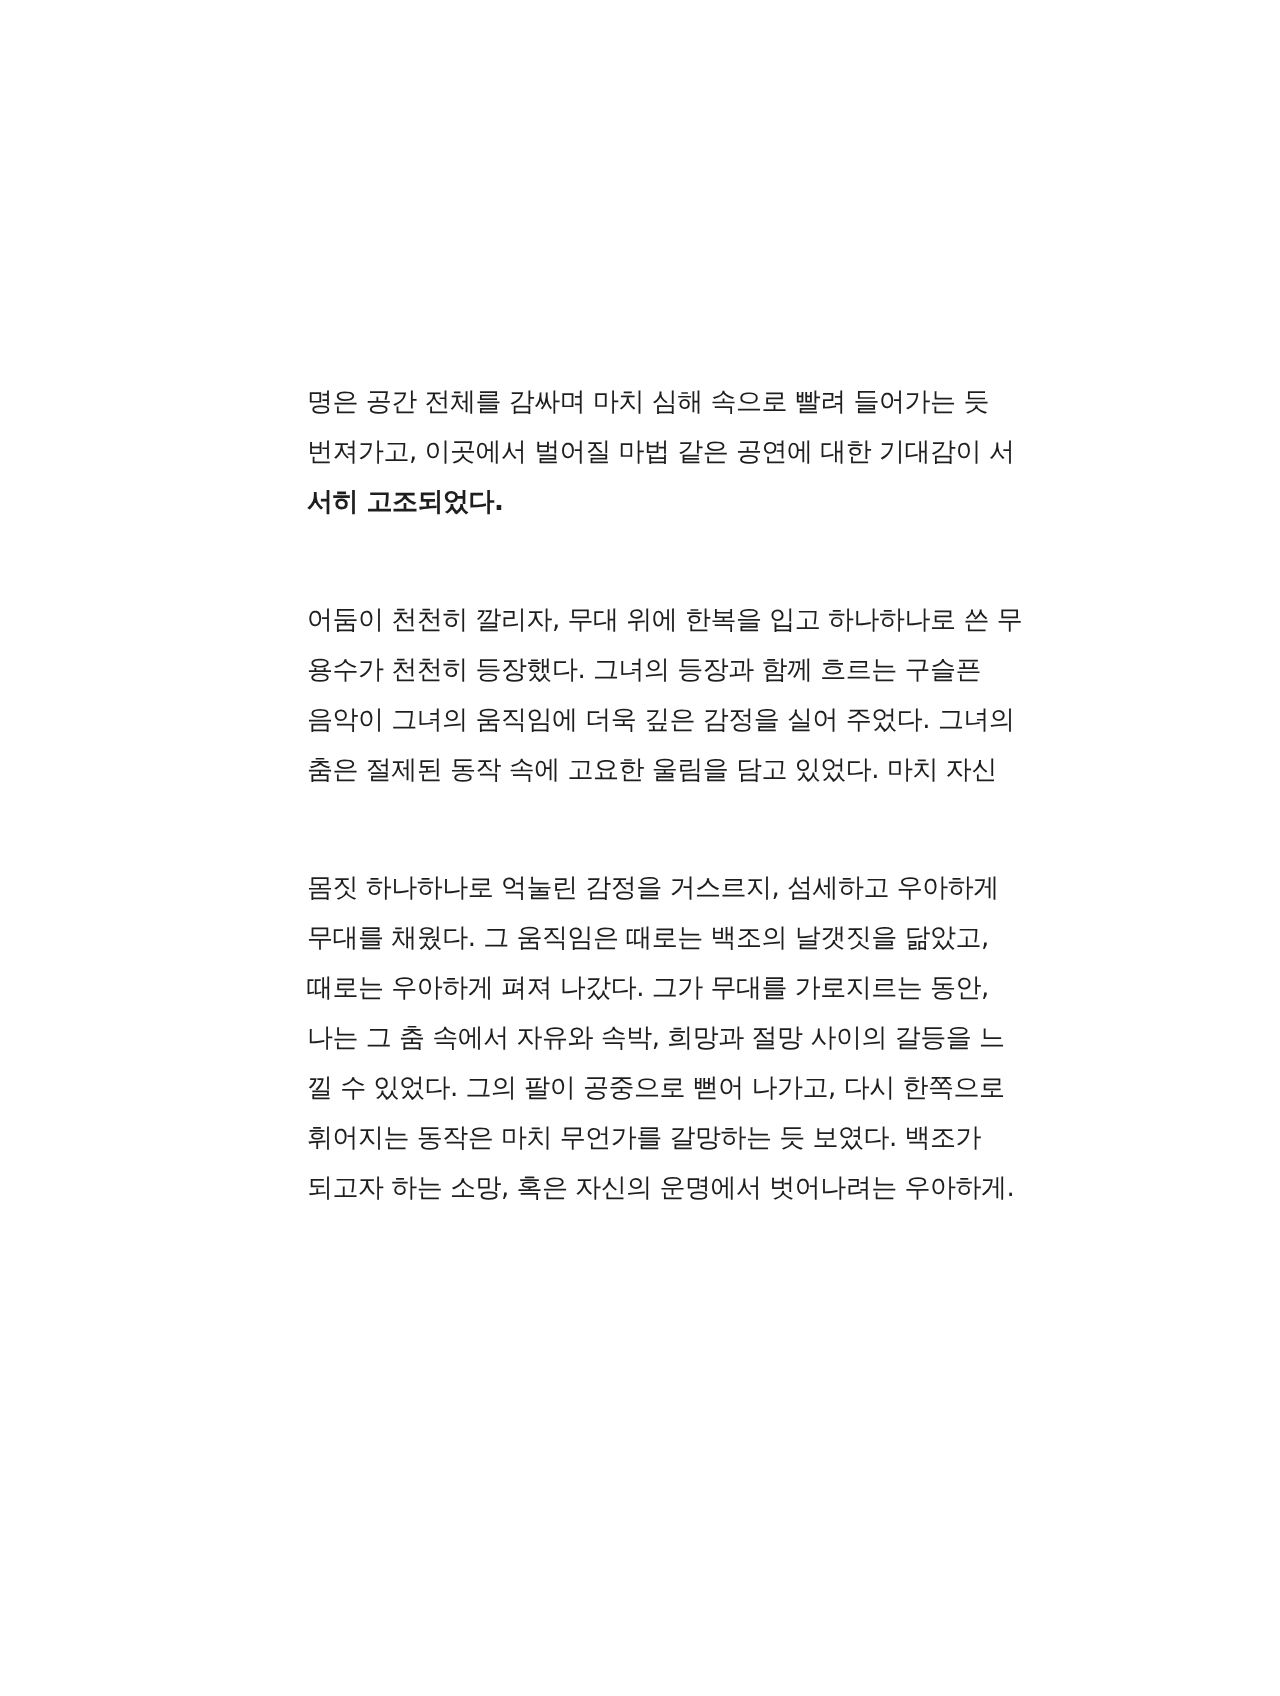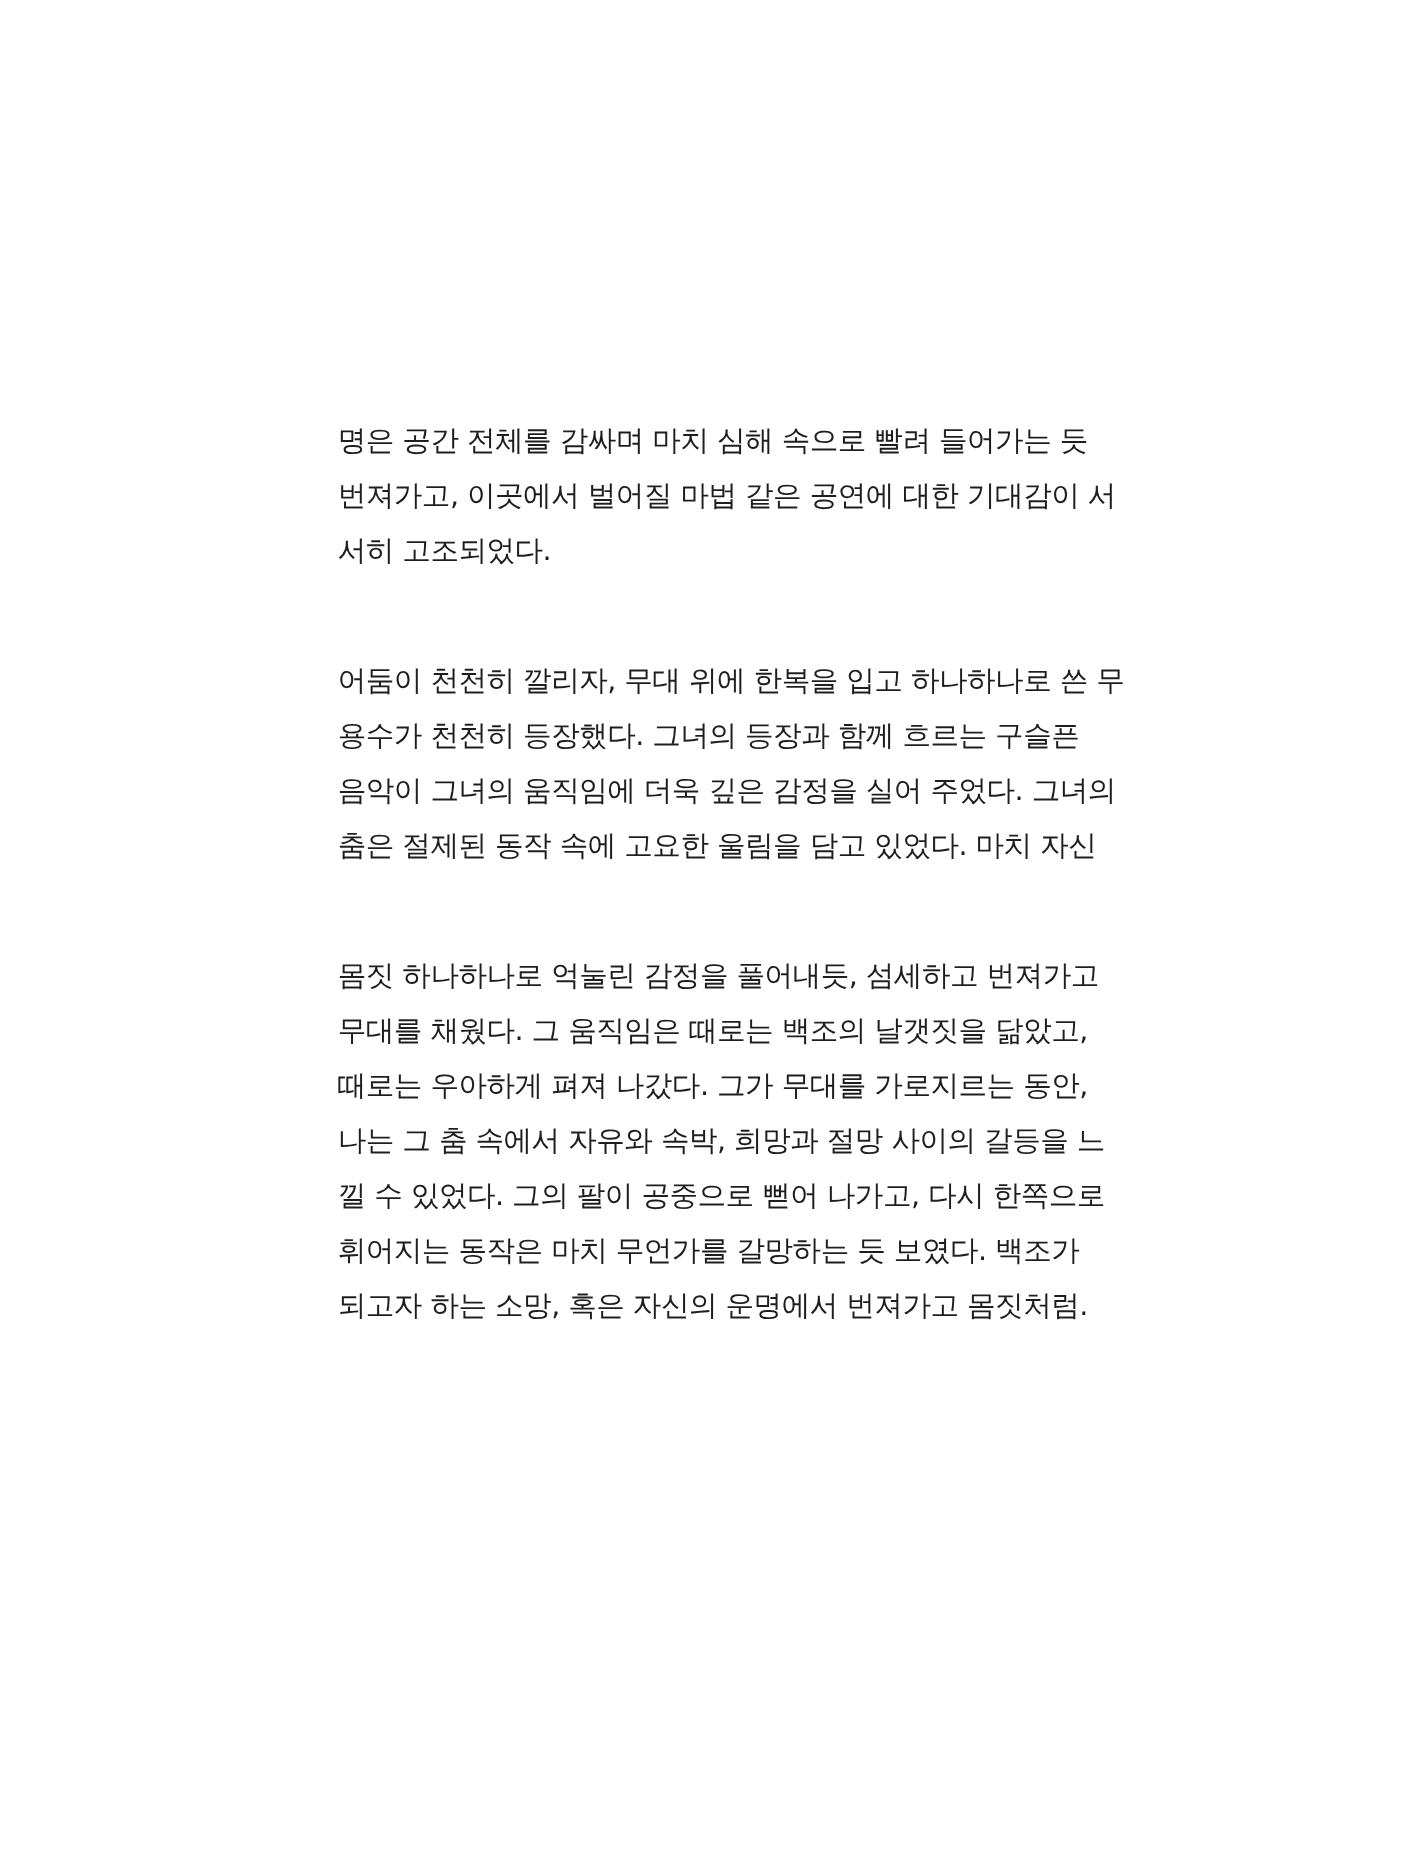--- a/index.html
+++ b/index.html
@@ -38,20 +38,21 @@
     }
     .line {
       display: block;
       white-space: nowrap;
       text-align: justify;
       text-align-last: justify;
       height: 50px;
     }
     .line.last {
       text-align-last: left;
+      font-weight: bold;
     }
   </style>
 </head>
 <body>
 
 <div class="page">
   <div class="text-block">
 
     <p class="paragraph">
       <span class="line">명은 공간 전체를 감싸며 마치 심해 속으로 빨려 들어가는 듯</span>
@@ -60,23 +61,23 @@
     </p>
 
     <p class="paragraph">
       <span class="line">어둠이 천천히 깔리자, 무대 위에 한복을 입고 하나하나로 쓴 무</span>
       <span class="line">용수가 천천히 등장했다. 그녀의 등장과 함께 흐르는 구슬픈</span>
       <span class="line">음악이 그녀의 움직임에 더욱 깊은 감정을 실어 주었다. 그녀의</span>
       <span class="line">춤은 절제된 동작 속에 고요한 울림을 담고 있었다. 마치 자신</span>
     </p>
 
     <p class="paragraph">
-      <span class="line">몸짓 하나하나로 억눌린 감정을 풀어내듯, 섬세하고 번져가고</span>
+      <span class="line">몸짓 하나하나로 억눌린 감정을 거스르지, 섬세하고 우아하게</span>
       <span class="line">무대를 채웠다. 그 움직임은 때로는 백조의 날갯짓을 닮았고,</span>
       <span class="line">때로는 우아하게 펴져 나갔다. 그가 무대를 가로지르는 동안,</span>
       <span class="line">나는 그 춤 속에서 자유와 속박, 희망과 절망 사이의 갈등을 느</span>
       <span class="line">낄 수 있었다. 그의 팔이 공중으로 뻗어 나가고, 다시 한쪽으로</span>
       <span class="line">휘어지는 동작은 마치 무언가를 갈망하는 듯 보였다. 백조가</span>
-      <span class="line">되고자 하는 소망, 혹은 자신의 운명에서 번져가고 몸짓처럼.</span>
+      <span class="line">되고자 하는 소망, 혹은 자신의 운명에서 벗어나려는 우아하게.</span>
     </p>
 
   </div>
 </div>
 
 </body></html>

